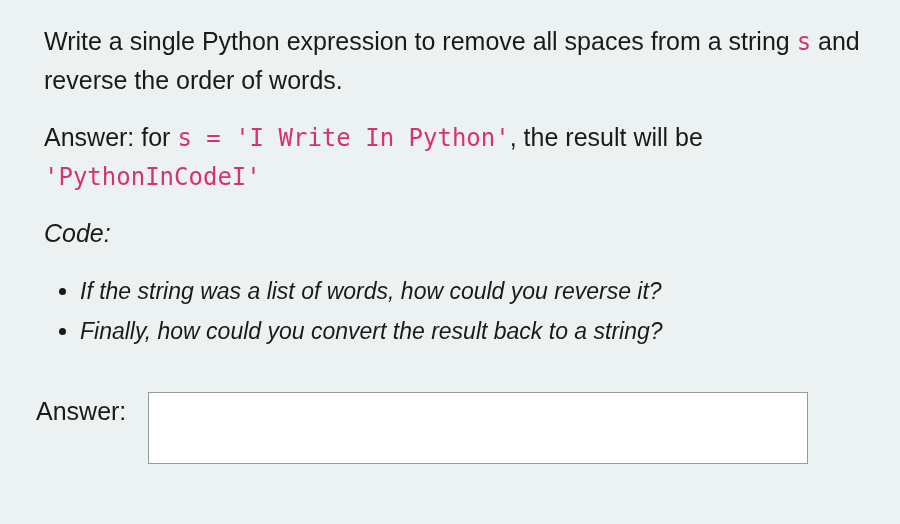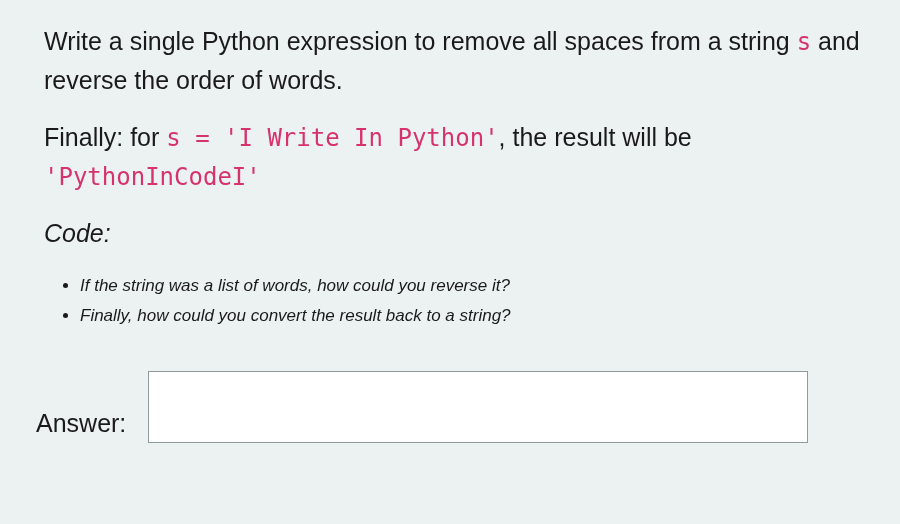--- a/index.html
+++ b/index.html
@@ -24,47 +24,47 @@
     color: #d6336c;
     font-size: 24px;
   }
   em { font-style: italic; }
   ul {
     margin: 0 0 22px 0;
     padding-left: 44px;
   }
   li {
     font-style: italic;
-    font-size: 17px;
+    font-size: 23px;
     line-height: 1.75;
   }
   .answer-row {
     display: flex;
-    align-items: flex-end;
+    align-items: flex-start;
     gap: 22px;
     margin-top: 40px;
   }
   .answer-input {
     width: 660px;
     height: 72px;
     border: 1px solid #8f9a9a;
     background: #ffffff;
     font-size: 20px;
     padding: 0 10px;
   }
 </style>
 </head>
 <body>
 
 <p>
   <span>Write a single Python expression to remove all spaces from a string </span><code>s</code><span> and reverse the order of words.</span>
 </p>
 
 <p>
-  <span>Finally: for </span><code>s = 'I Write In Python'</code><span>, the result will be </span><code>'PythonInCodeI'</code>
+  <span>Answer: for </span><code>s = 'I Write In Python'</code><span>, the result will be </span><code>'PythonInCodeI'</code>
 </p>
 
 <p><em>Code:</em></p>
 
 <ul>
   <li>If the string was a list of words, how could you reverse it?</li>
   <li>Finally, how could you convert the result back to a string?</li>
 </ul>
 
 <div class="answer-row">

